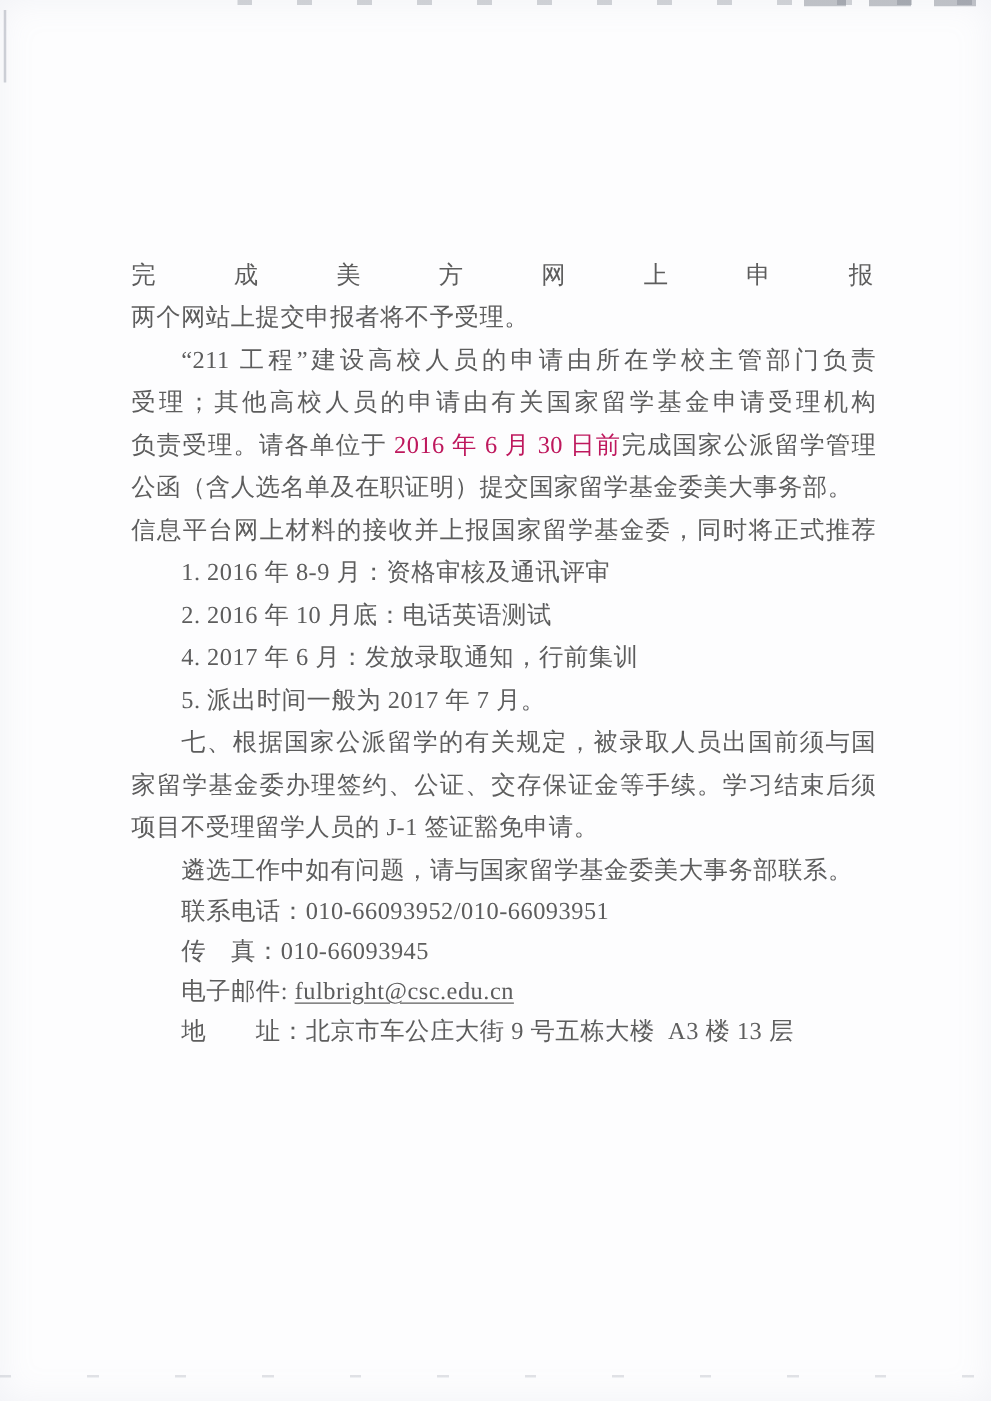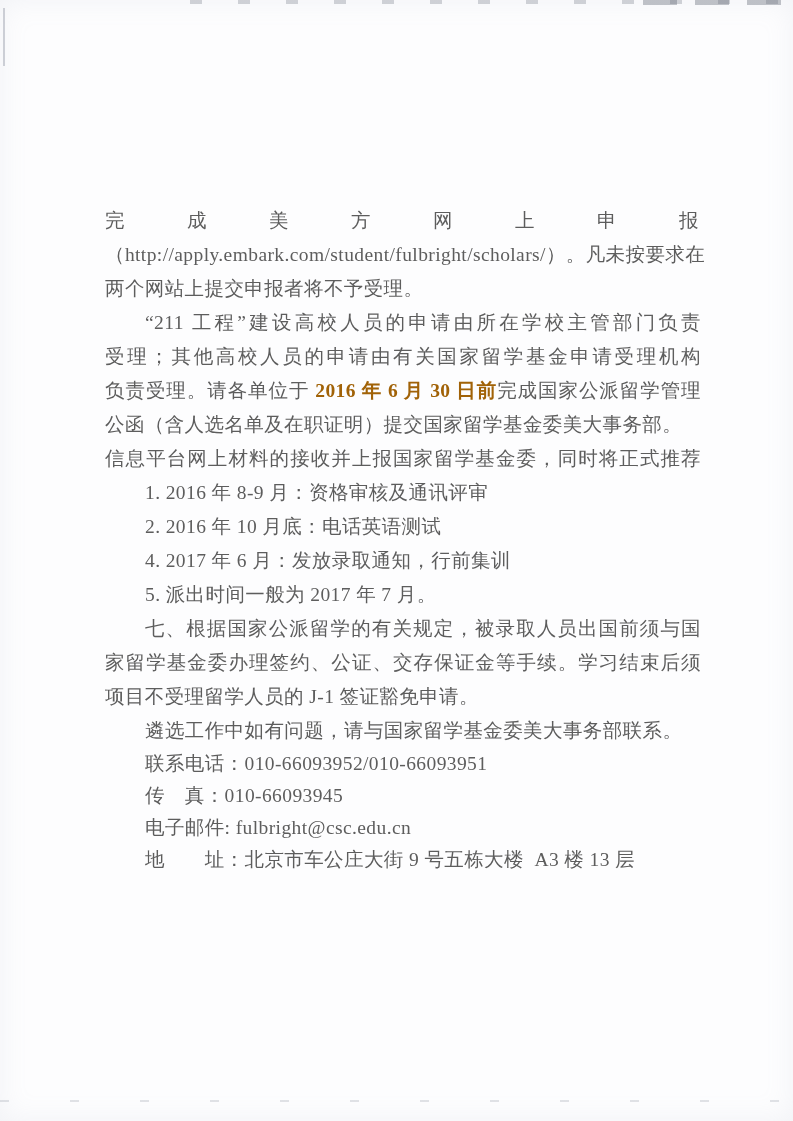--- a/index.html
+++ b/index.html
@@ -57,28 +57,29 @@
     text-align: justify;
     text-align-last: justify;
   }
   .indent { padding-left: 40px; }
   .spread {
     display: flex;
     justify-content: space-between;
     padding-right: 2px;
   }
   .heading, b {
-    font-weight: bold;
-    color: #a16207;
+    font-weight: normal;
+    color: #be185d;
   }
   .contact {
     height: 32px;
     line-height: 32px;
   }
   .email-underline {
+    text-decoration: underline;
     text-underline-offset: 3px;
   }
 </style>
 </head>
 <body>
 
 <div class="page">
 
   <div class="artifact top"></div>
   <div class="artifact top-right"></div>
@@ -91,21 +92,20 @@
       <span>完</span>
       <span>成</span>
       <span>美</span>
       <span>方</span>
       <span>网</span>
       <span>上</span>
       <span>申</span>
       <span>报</span>
     </div>
 
-    <div class="line">（http://apply.embark.com/student/fulbright/scholars/）。凡未按要求在</div>
     <div class="line">两个网站上提交申报者将不予受理。</div>
 
     <div class="line fill indent">“211 工程”建设高校人员的申请由所在学校主管部门负责</div>
     <div class="line fill">受理；其他高校人员的申请由有关国家留学基金申请受理机构</div>
     <div class="line fill"><span>负责受理。请各单位于 </span><b>2016 年 6 月 30 日前</b><span>完成国家公派留学管理</span></div>
     <div class="line">公函（含人选名单及在职证明）提交国家留学基金委美大事务部。</div>
     <div class="line fill">信息平台网上材料的接收并上报国家留学基金委，同时将正式推荐</div>
 
 
     <div class="line indent">1. 2016 年 8-9 月：资格审核及通讯评审</div>

